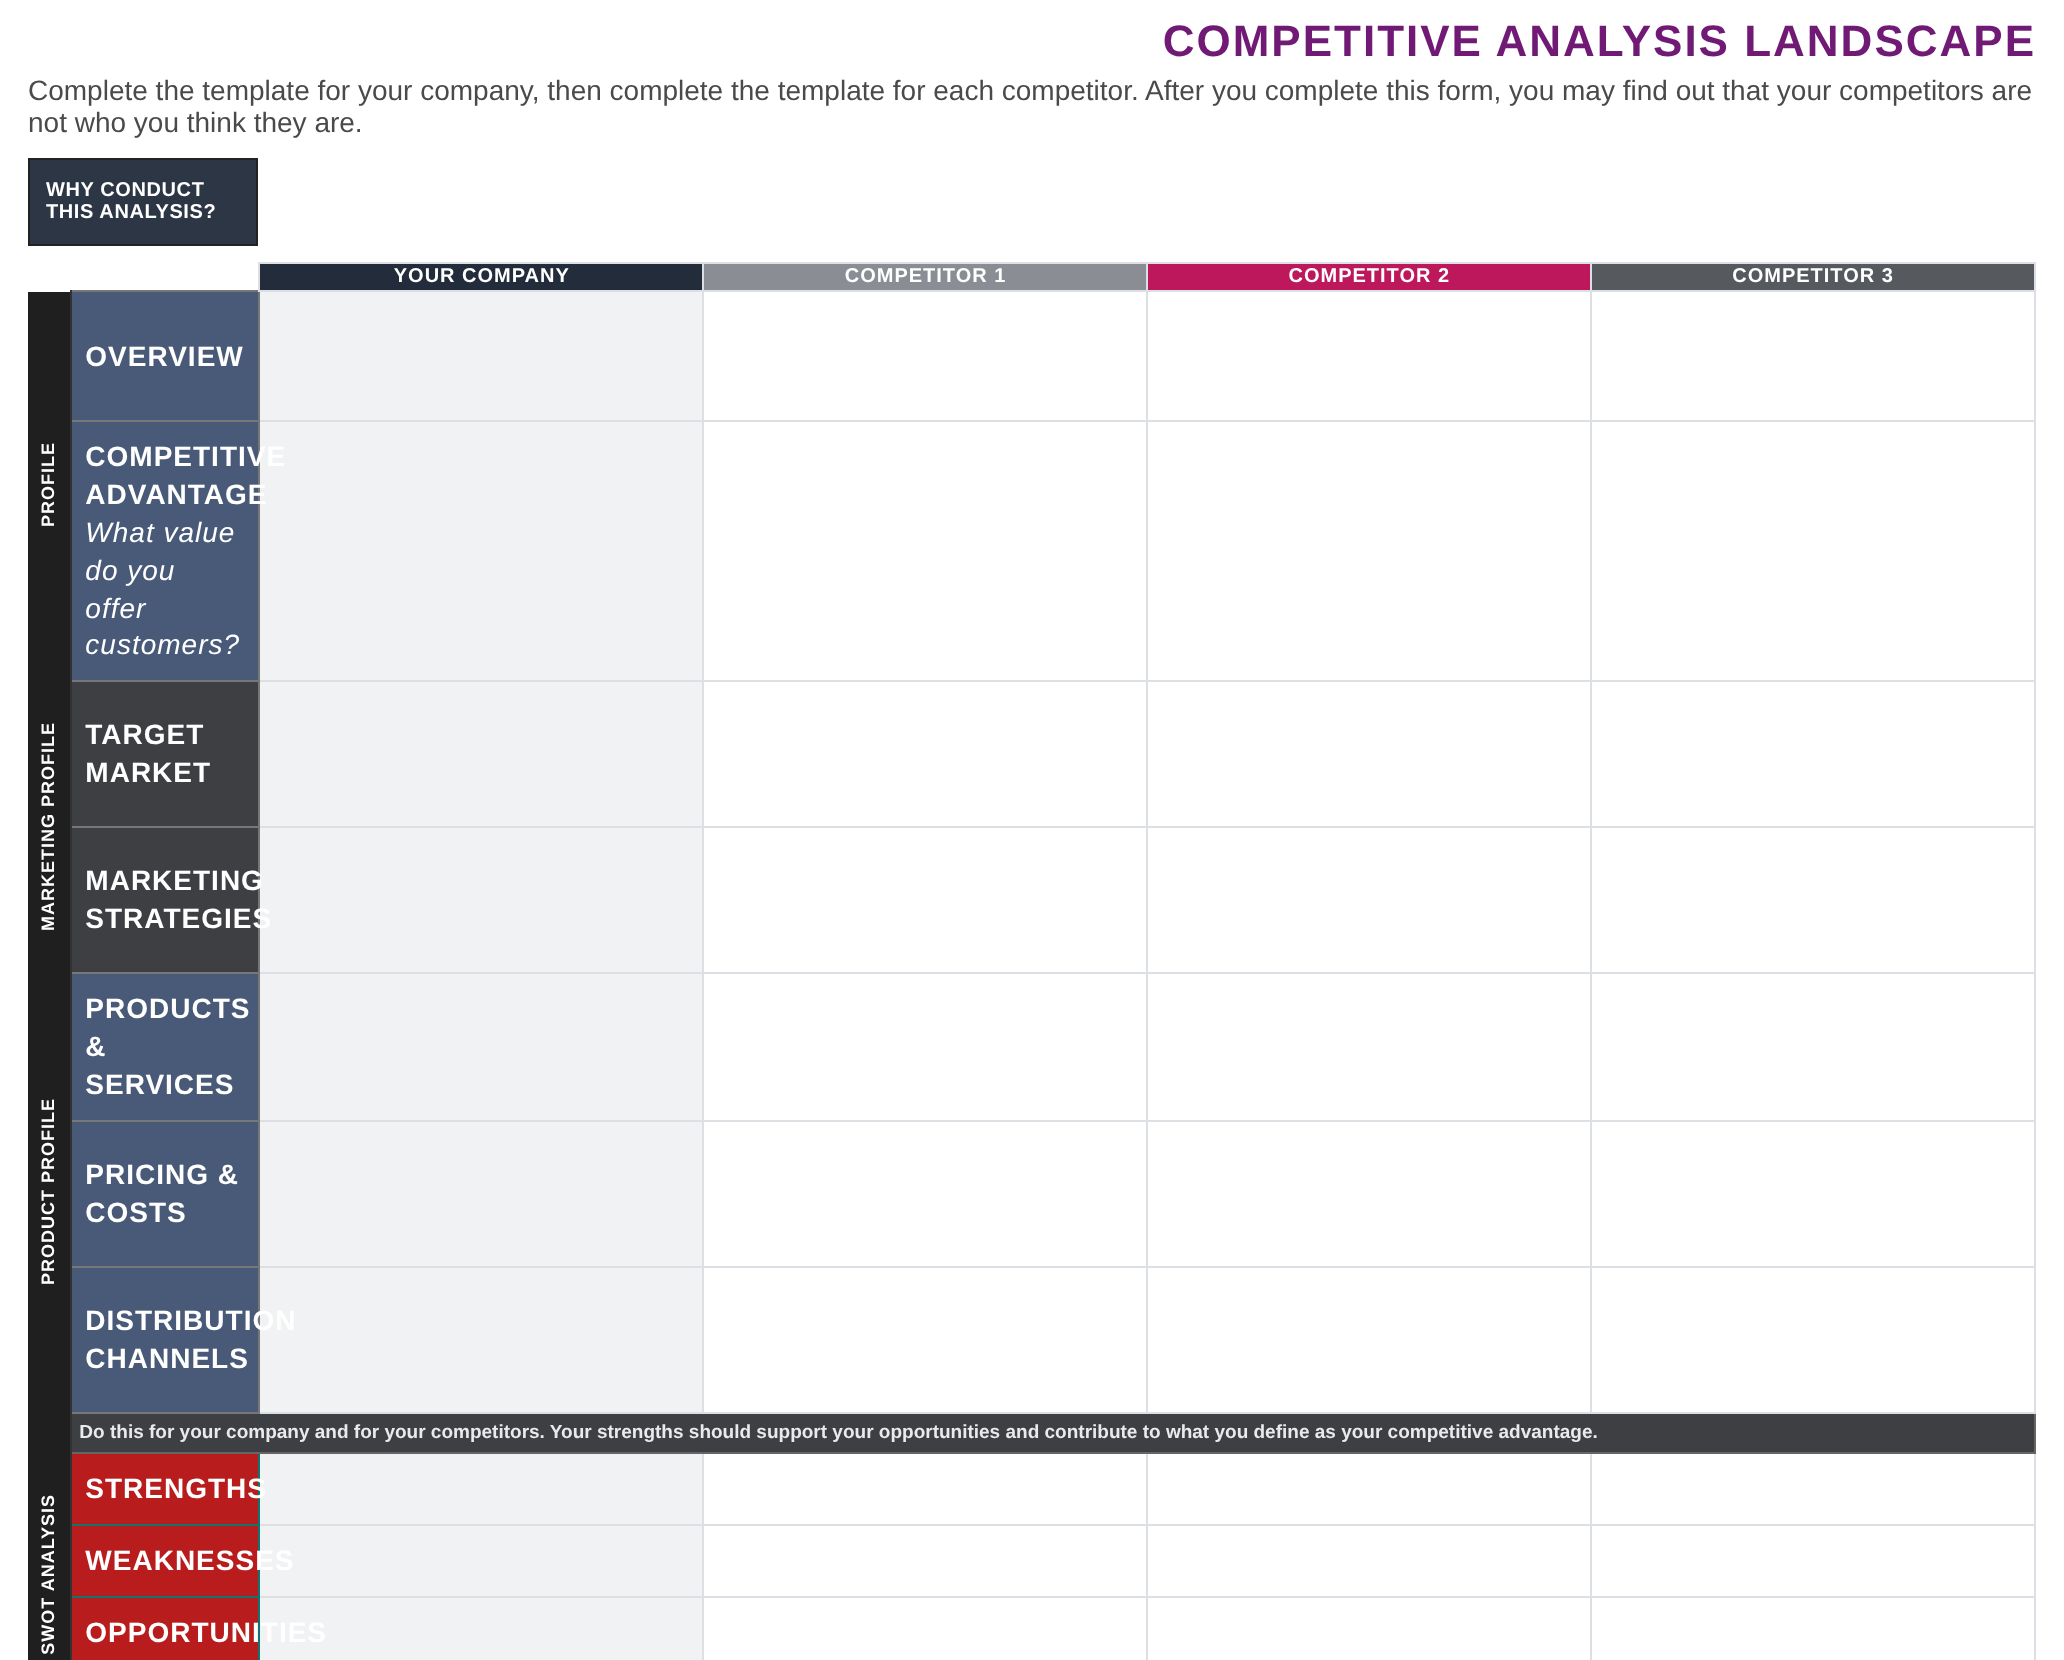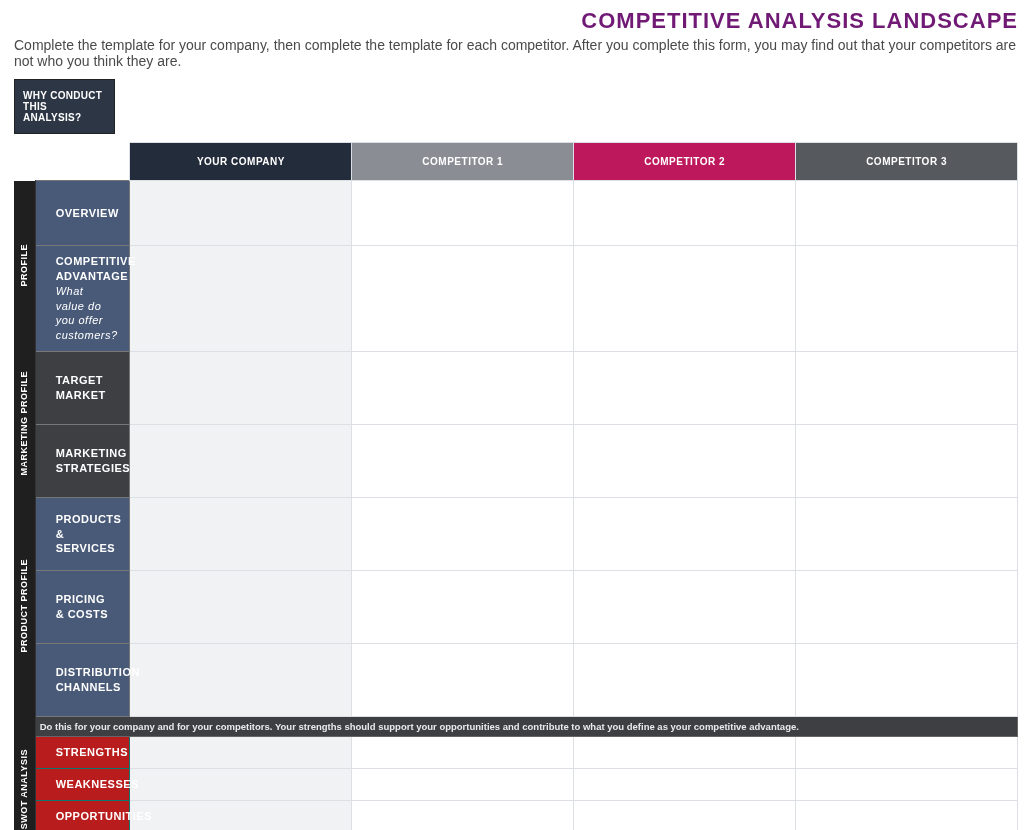--- a/index.html
+++ b/index.html
@@ -23,21 +23,21 @@
     font-size: 14px;
     color: #4a4a4a;
     margin-bottom: 10px;
   }
   .why-row {
     display: flex;
     align-items: stretch;
     margin-bottom: 8px;
   }
   .why-label {
-    width: 101px;
+    width: 115px;
     background: #2c3644;
     color: #fff;
     font-size: 10px;
     font-weight: 700;
     letter-spacing: 0.3px;
     padding: 10px 8px;
     display: flex;
     align-items: center;
     border: 1px solid #222;
   }
@@ -70,21 +70,21 @@
   td, th { padding: 0; }
   .col-vert { width: 21px; }
   .col-sublabel { width: 94px; }
   .col-data { width: 220px; }
   .head-blank { background: #fff; }
   th.header-cell {
     color: #fff;
     font-size: 10px;
     font-weight: 700;
     letter-spacing: 0.5px;
-    padding: 13px 0;
+    padding: 1px 0;
     border: 1px solid #dcdfe3;
     text-align: center;
   }
   .h-dark { background: #232c3a; }
   .h-grey1 { background: #8a8e94; }
   .h-grey2 { background: #be185d; }
   .h-grey3 { background: #56595e; }
   .vert-label {
     background: #1f1f1f;
     color: #fff;
@@ -96,24 +96,24 @@
   }
   .vert-label > div {
     writing-mode: vertical-rl;
     transform: rotate(180deg);
     white-space: nowrap;
     display: inline-block;
     padding: 6px 0;
   }
   .sublabel {
     color: #fff;
-    font-size: 11px;
+    font-size: 14px;
     font-weight: 700;
     letter-spacing: 0.5px;
-    padding: 8px 20px;
+    padding: 8px 7px;
     border: 1px solid #777;
     vertical-align: middle;
     line-height: 1.35;
   }
   .sublabel em { font-weight: 400; font-style: italic; display: block; }
   .sl-blue { background: #495a78; }
   .sl-darkgrey { background: #3d3f43; }
   .sl-black { background: #b91c1c; border: 1px solid #0f766e; text-align: center; }
   .data-cell {
     border: 1px solid #dcdfe3;

